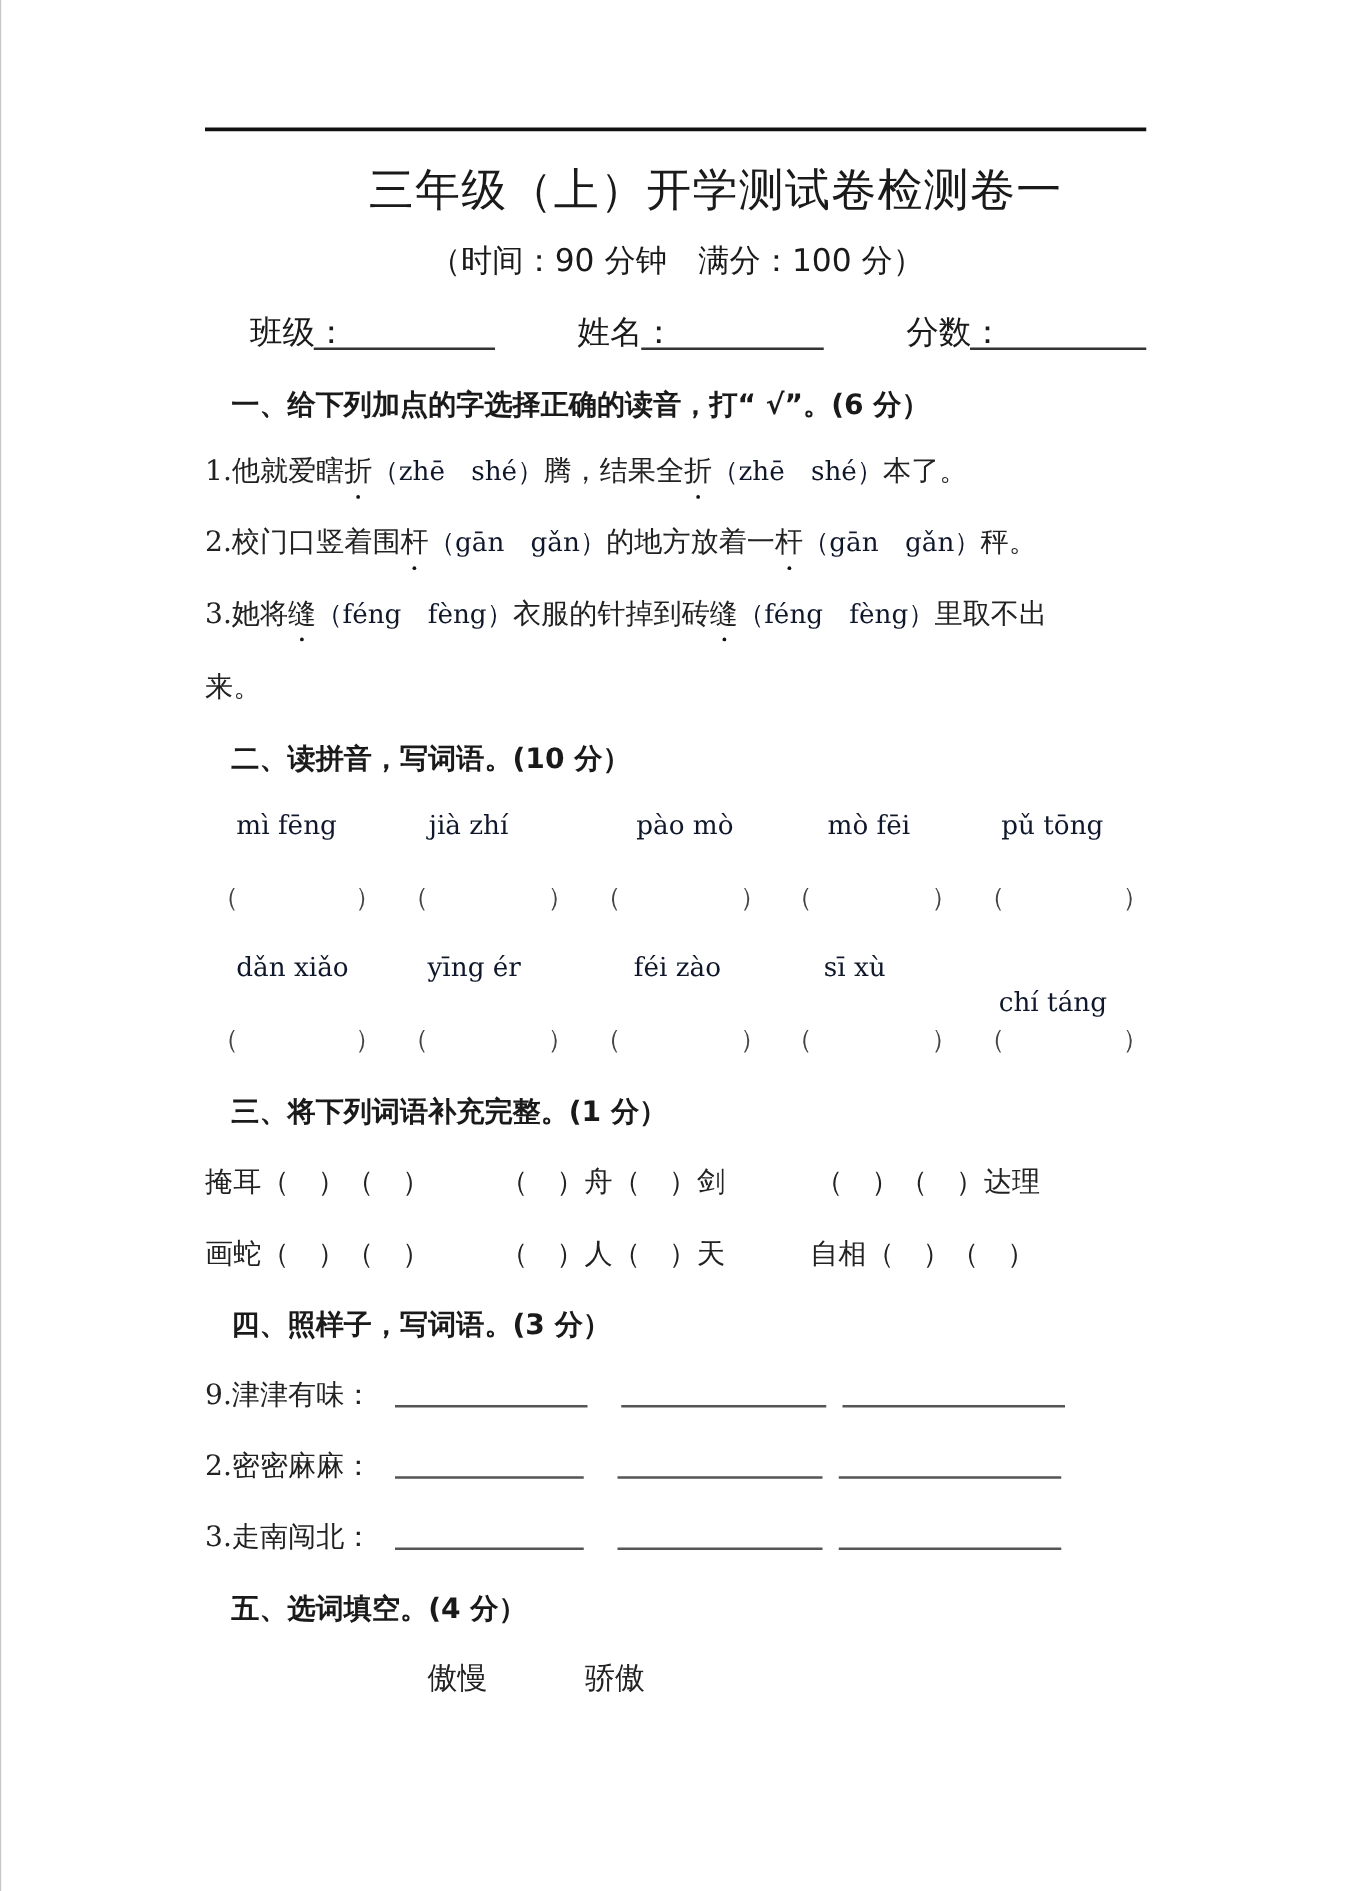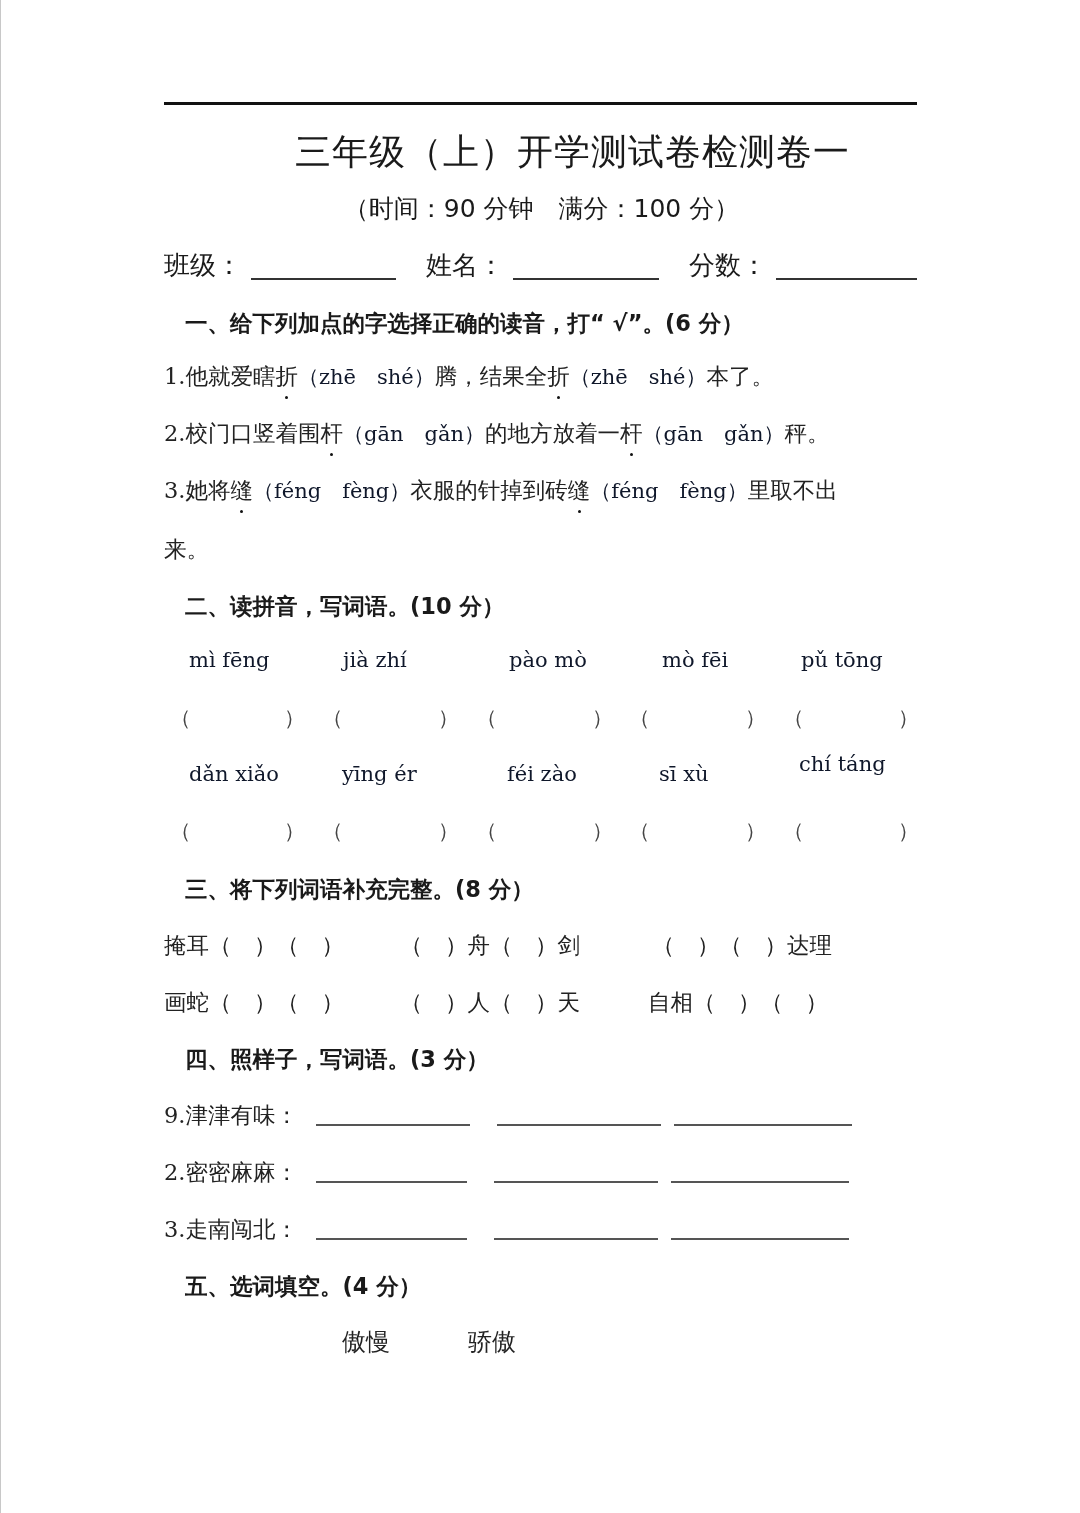--- a/index.html
+++ b/index.html
@@ -6,21 +6,21 @@
   body {
     width: 1080px; height: 1513px; background: #ffffff; position: relative; overflow: hidden;
     font-family: "DejaVu Serif", "Liberation Serif", serif; color: #1a1a1a;
   }
   .left-edge { position: absolute; left: 0; top: 0; width: 1px; height: 1513px; background: #c8c8c8; }
   .top-rule { position: absolute; left: 164px; top: 102px; width: 753px; height: 3px; background: #111; }
   .abs { position: absolute; white-space: nowrap; }
   .title { left: 0; width: 1145px; text-align: center; top: 128px; font-size: 36px; font-family: "DejaVu Sans", "Liberation Sans", sans-serif; font-weight: normal; letter-spacing: 1px; }
   .subtitle { left: 0; width: 1083px; text-align: center; top: 192px; font-size: 25px; font-family: "DejaVu Sans", "Liberation Sans", sans-serif; }
   .info-row { top: 248px; left: 164px; width: 753px; height: 36px; font-size: 26px; font-family: "DejaVu Sans", "Liberation Sans", sans-serif; }
-  .info-row .lbl { position: absolute; top: 0; }
+  .info-row .lbl { position: absolute; top: 0; margin-left: 36px; }
   .info-row .blank { position: absolute; top: 30px; height: 0; border-bottom: 2px solid #333; }
   .sec-h { font-size: 22.5px; font-weight: bold; font-family: "DejaVu Sans", "Liberation Sans", sans-serif; left: 164px; margin-left: 21px; }
   .line { font-size: 22.5px; left: 164px; color: #222; }
   .dot { position: relative; display: inline-block; }
   .dot::after { content: ""; position: absolute; left: 50%; bottom: -7px; width: 3px; height: 3px; margin-left: -1.5px; border-radius: 50%; background: #111; }
   .py { font-size: 21px; color: #0f172a; }
   .par { font-size: 21px; color: #444; }
   .ul { display: inline-block; border-bottom: 2px solid #555; height: 20px; vertical-align: baseline; }
   .word { font-size: 24px; color: #222; }
 </style>
@@ -71,34 +71,34 @@
 <div class="abs par" style="top:704px;left:592px">）</div>
 <div class="abs par" style="top:704px;left:629px">（</div>
 <div class="abs par" style="top:704px;left:745px">）</div>
 <div class="abs par" style="top:704px;left:783px">（</div>
 <div class="abs par" style="top:704px;left:898px">）</div>
 
 <div class="abs py" style="top:762px;left:189px">dǎn xiǎo</div>
 <div class="abs py" style="top:762px;left:342px">yīng ér</div>
 <div class="abs py" style="top:762px;left:507px">féi zào</div>
 <div class="abs py" style="top:762px;left:659px">sī xù</div>
-<div class="abs py" style="top:752px;left:799px">chí táng</div>
+<div class="abs py" style="top:790px;left:799px">chí táng</div>
 
 <div class="abs par" style="top:817px;left:170px">（</div>
 <div class="abs par" style="top:817px;left:284px">）</div>
 <div class="abs par" style="top:817px;left:322px">（</div>
 <div class="abs par" style="top:817px;left:438px">）</div>
 <div class="abs par" style="top:817px;left:476px">（</div>
 <div class="abs par" style="top:817px;left:592px">）</div>
 <div class="abs par" style="top:817px;left:629px">（</div>
 <div class="abs par" style="top:817px;left:745px">）</div>
 <div class="abs par" style="top:817px;left:783px">（</div>
 <div class="abs par" style="top:817px;left:898px">）</div>
 
-<div class="abs sec-h" style="top:874px">三、将下列词语补充完整。(8 分）</div>
+<div class="abs sec-h" style="top:874px">三、将下列词语补充完整。(1 分）</div>
 <div class="abs line" style="top:930px;left:164px">掩耳（　）（　）</div>
 <div class="abs line" style="top:930px;left:400px">（　）舟（　）剑</div>
 <div class="abs line" style="top:930px;left:652px">（　）（　）达理</div>
 <div class="abs line" style="top:987px;left:164px">画蛇（　）（　）</div>
 <div class="abs line" style="top:987px;left:400px">（　）人（　）天</div>
 <div class="abs line" style="top:987px;left:648px">自相（　）（　）</div>
 
 <div class="abs sec-h" style="top:1044px">四、照样子，写词语。(3 分）</div>
 
 <div class="abs line" style="top:1100px">9.津津有味：</div>

